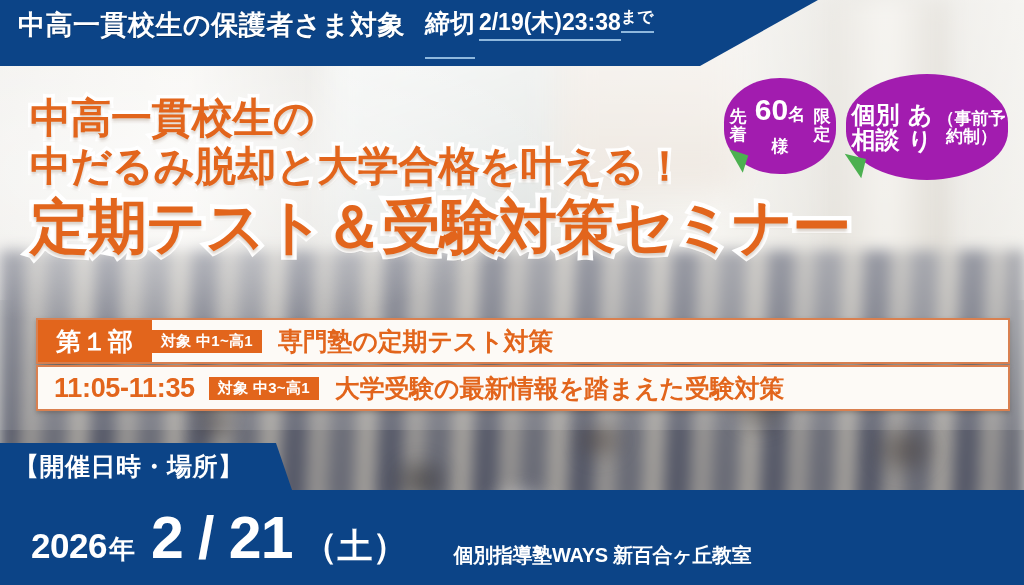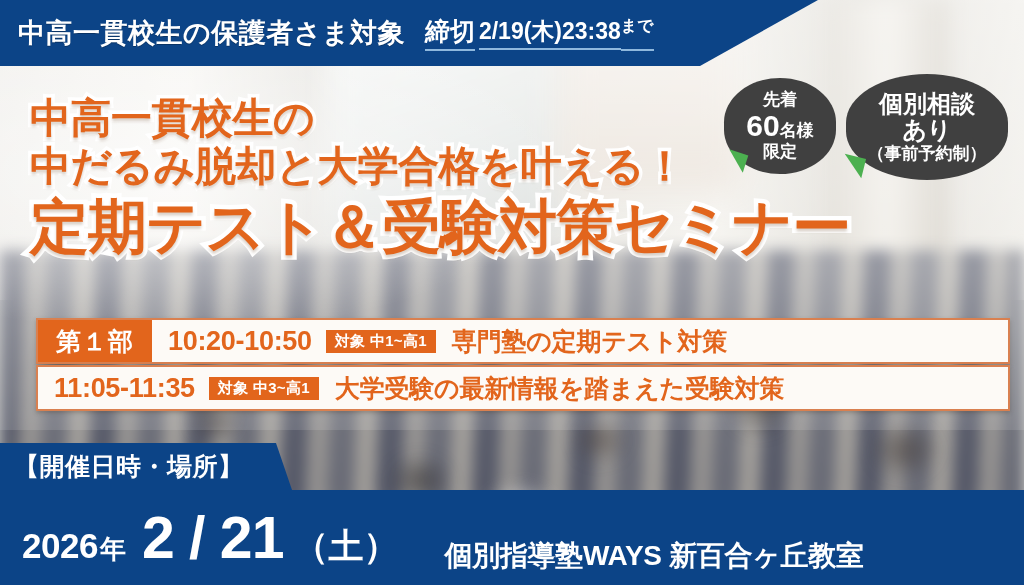--- a/index.html
+++ b/index.html
@@ -66,37 +66,37 @@
     background:radial-gradient(ellipse at 30% 45%, rgba(255,255,255,.55), rgba(255,255,255,0) 72%);
   }
 
   
   .topbar{
     position:absolute;left:0;top:0;width:818px;height:66px;
     background:#0c4487;
     clip-path:polygon(0 0, 818px 0, 700px 66px, 0 66px);
     display:flex;align-items:center;
   }
-  .topbar-inner{display:flex;align-items:center;padding-left:18px;white-space:nowrap;}
+  .topbar-inner{display:flex;align-items:flex-start;padding-left:18px;white-space:nowrap;}
   .topbar-target{
     color:#ffffff;font-size:27px;font-weight:700;letter-spacing:.5px;
     text-shadow:0 1px 0 rgba(0,0,0,.25);
   }
   .topbar-deadline{
     color:#ffffff;font-size:25px;font-weight:700;margin-left:20px;
-    border-bottom:2.5px solid #8fb8dd;padding-bottom:1px;
+    border-bottom:2.5px solid #8fb8dd;padding-bottom:17px;
   }
   .topbar-date{color:#ffffff;font-size:23px;font-weight:700;margin-left:4px;
     border-bottom:2.5px solid #8fb8dd;padding-bottom:1px;}
   .topbar-suffix{color:#ffffff;font-size:16px;font-weight:700;
-    border-bottom:2.5px solid #8fb8dd;padding-bottom:12px;}
-
-  
-  .bubble{position:absolute;background:#404040;color:#fff;text-align:center;
-    border-radius:50% / 46%;display:flex;flex-direction:column;
+    border-bottom:2.5px solid #8fb8dd;padding-bottom:3px;}
+
+  
+  .bubble{position:absolute;background:#a21caf;color:#fff;text-align:center;
+    border-radius:50% / 46%;display:flex;flex-direction:row;
     align-items:center;justify-content:center;line-height:1.06;}
   .bubble::after{
     content:"";position:absolute;width:0;height:0;
     border-style:solid;
   }
   .bubble-limit{left:724px;top:78px;width:112px;height:96px;}
   .bubble-limit::after{
     left:2px;bottom:4px;
     border-width:0 20px 18px 0;border-color:transparent #4cb050 transparent transparent;
     transform:rotate(18deg);
@@ -163,25 +163,25 @@
     display:flex;align-items:center;
   }
   .venue-tab span{
     color:#fff;font-size:25px;font-weight:700;padding-left:14px;letter-spacing:.5px;
   }
   .bottombar{
     position:absolute;left:0;top:490px;width:1024px;height:95px;background:#0c4487;
     display:flex;align-items:center;
   }
   .bdate{display:flex;align-items:baseline;padding-left:22px;white-space:nowrap;color:#fff;}
-  .bdate .year{font-size:35px;font-weight:700;letter-spacing:-.5px;}
+  .bdate .year{font-size:35px;font-weight:700;letter-spacing:-.5px;margin-left:9px;}
   .bdate .nen{font-size:26px;font-weight:700;margin-left:2px;}
   .bdate .big{font-size:59px;font-weight:700;margin-left:16px;letter-spacing:-1px;}
   .bdate .dow{font-size:35px;font-weight:700;margin-left:10px;}
-  .bvenue{color:#fff;font-size:28px;font-weight:700;margin-left:46px;white-space:nowrap;letter-spacing:-.3px;margin-top:36px;}
+  .bvenue{color:#fff;font-size:20px;font-weight:700;margin-left:46px;white-space:nowrap;letter-spacing:-.3px;margin-top:36px;}
 </style>
 </head>
 <body>
 
 <div class="banner">
 
   <div class="photo">
     <div class="wall"></div>
     <div class="window"></div>
     <div class="screen"></div>
@@ -215,21 +215,20 @@
 
   <div class="headline">
     <div class="hl hl1">中高一貫校生の</div>
     <div class="hl hl2">中だるみ脱却と大学合格を叶える！</div>
     <div class="hl hl3">定期テスト＆受験対策セミナー</div>
   </div>
 
   <div class="sessions">
     <div class="srow">
       <div class="part">第１部</div>
-      <div class="time">10:20-10:50</div>
       <div class="grade">対象 中1~高1</div>
       <div class="topic">専門塾の定期テスト対策</div>
     </div>
     <div class="srow">
       <div class="time">11:05-11:35</div>
       <div class="grade">対象 中3~高1</div>
       <div class="topic">大学受験の最新情報を踏まえた受験対策</div>
     </div>
   </div>
 

